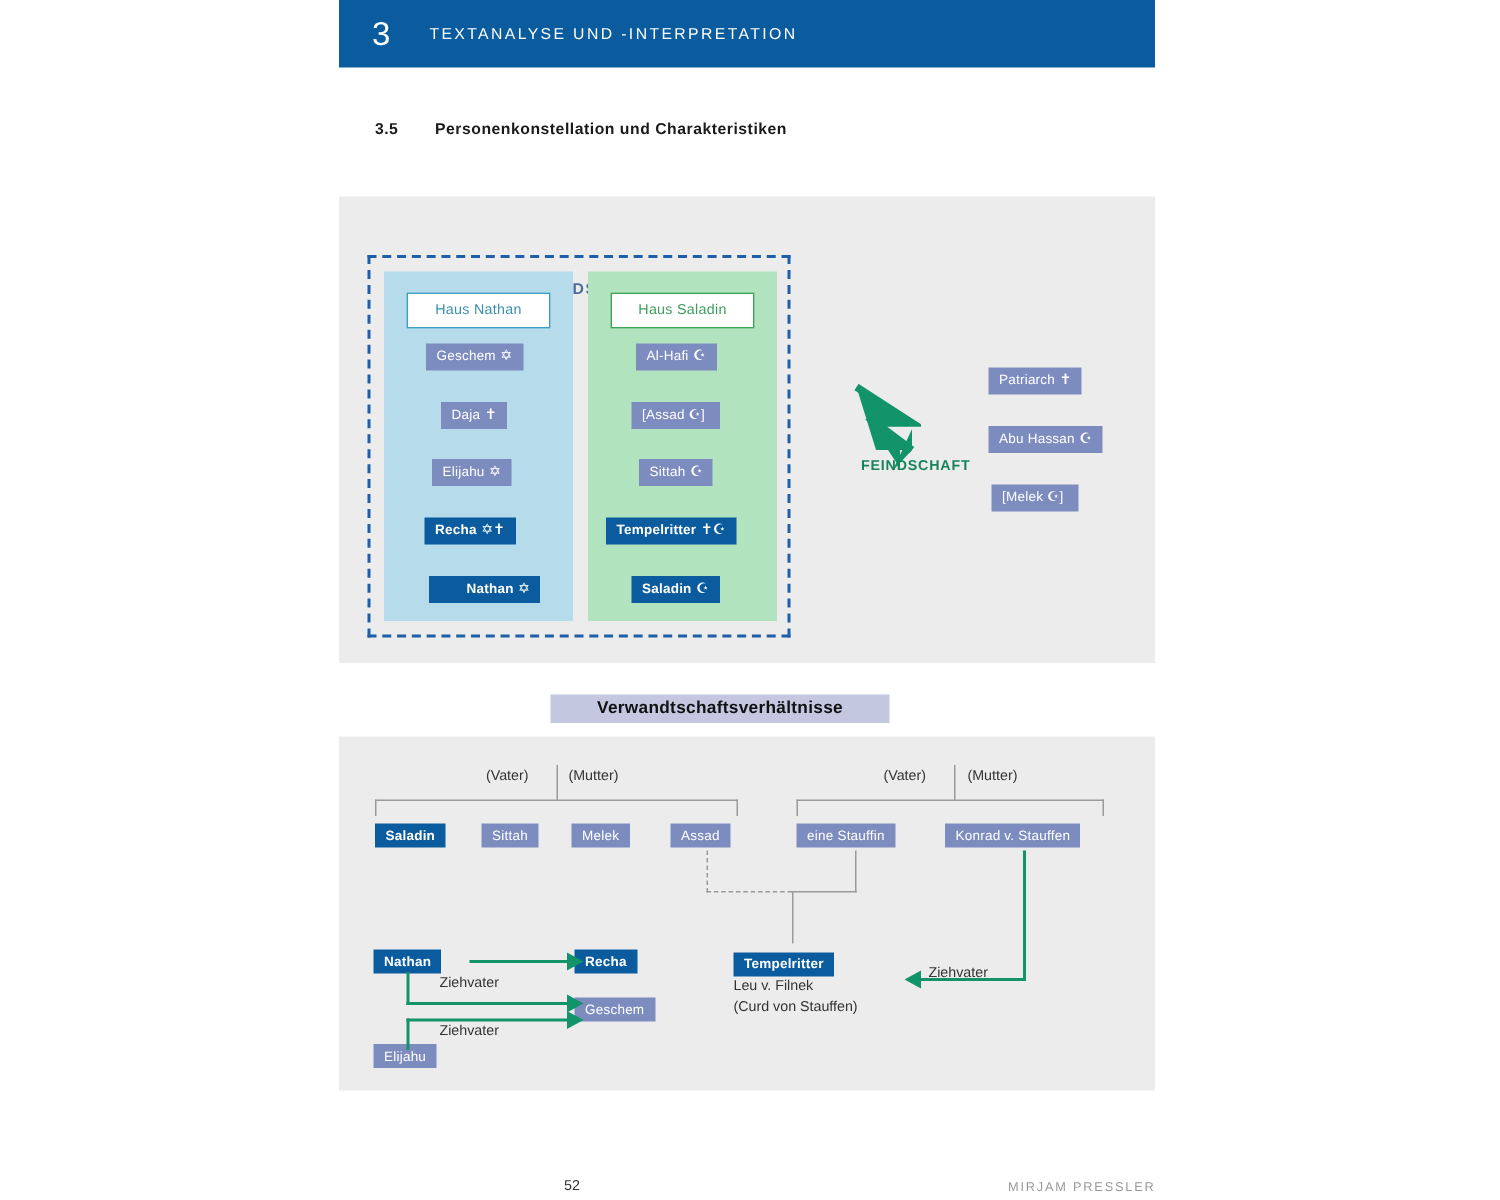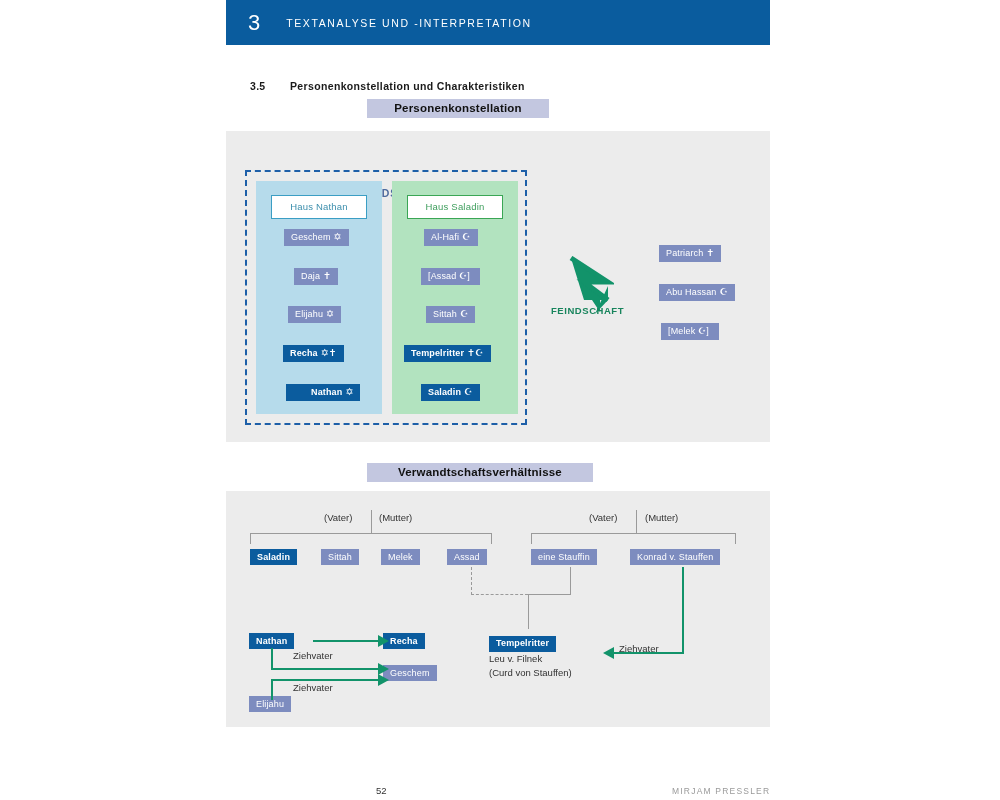--- a/index.html
+++ b/index.html
@@ -98,21 +98,21 @@
   #badge-tempelritter{left:404px;top:345px;}
   #badge-saladin-p1{left:421px;top:384px;}
   
   #badge-patriarch{left:659px;top:245px;}
   #badge-abuhassan{left:659px;top:284px;}
   #badge-melek-p1{left:661px;top:323px;}
 
   
   #feindschaft-arrow{position:absolute;left:568px;top:256px;width:46px;height:58px;}
   #feindschaft-label{
-    position:absolute;left:551px;top:305px;width:96px;text-align:left;
+    position:absolute;left:551px;top:305px;width:96px;text-align:right;
     font-size:9.5px;font-weight:bold;color:#17845c;letter-spacing:.55px;
   }
 
   
   .paren-label{
     position:absolute;font-size:9.5px;color:#333333;white-space:nowrap;
   }
   #vater-1{left:324px;top:512px;}
   #mutter-1{left:379px;top:512px;}
   #vater-2{left:589px;top:512px;}
@@ -219,21 +219,20 @@
   <div class="chapter-banner">
     <span class="chapter-num">3</span>
     <span class="chapter-title">TEXTANALYSE UND -INTERPRETATION</span>
   </div>
 
   <div class="subhead">
     <span class="num">3.5</span>
     <span class="txt">Personenkonstellation und Charakteristiken</span>
   </div>
 
-  <div class="sec-title" id="sec-title-1">Personenkonstellation</div>
 
   <div class="panel" id="panel-1"></div>
 
   <div id="freundschaft-label">FREUNDSCHAFT</div>
   <div id="friendship-frame"></div>
 
   <div class="house-col" id="house-nathan-col">
     <div class="house-head" id="house-nathan-head">Haus Nathan</div>
   </div>
 

